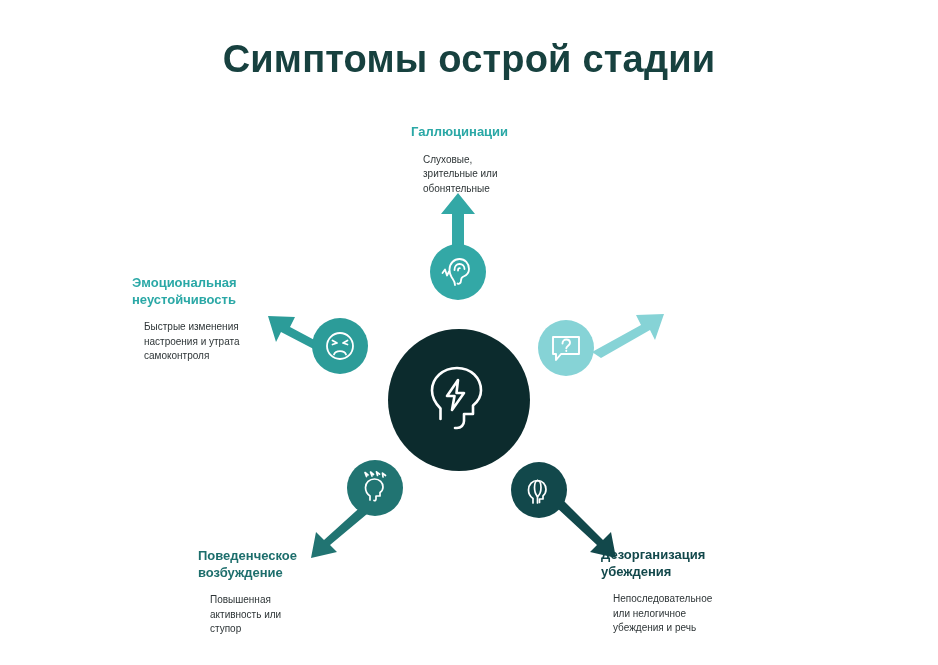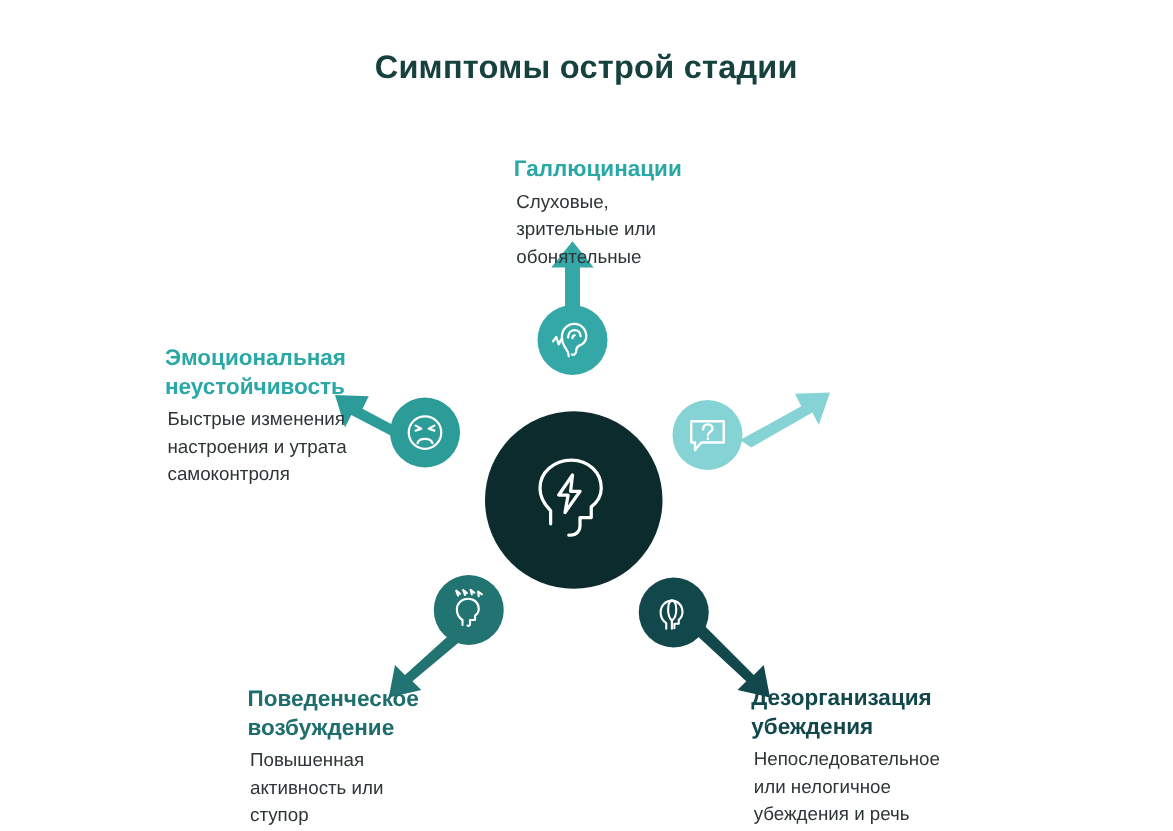--- a/index.html
+++ b/index.html
@@ -19,21 +19,21 @@
     overflow: hidden;
   }
 
   
   #page-title {
     position: absolute;
     left: 0;
     top: 38px;
     width: 938px;
     text-align: center;
-    font-size: 26px;
+    font-size: 38px;
     font-weight: bold;
     color: #17413f;
     letter-spacing: 0.2px;
     white-space: nowrap;
   }
 
   
   #diagram {
     position: absolute;
     left: 0;
@@ -71,31 +71,31 @@
 
   #node-hallucinations { width: 56px; height: 56px; left: 430px; top: 244px; background: #33a8a6; }
   #node-emotional      { width: 56px; height: 56px; left: 312px; top: 318px; background: #2c9c99; }
   #node-delusions      { width: 56px; height: 56px; left: 538px; top: 320px; background: #86d3d6; }
   #node-behavior       { width: 56px; height: 56px; left: 347px; top: 460px; background: #217472; }
   #node-thinking       { width: 56px; height: 56px; left: 511px; top: 462px; background: #12484b; }
 
   
   .item-text { position: absolute; }
   .item-heading {
-    font-size: 18px;
+    font-size: 13px;
     font-weight: bold;
     line-height: 1.28;
     margin: 0 0 4px 0;
     white-space: pre-line;
   }
   .item-desc {
-    font-size: 15px;
+    font-size: 10px;
     line-height: 1.45;
     color: #2e3537;
-    margin: 2px;
+    margin: 12px;
     white-space: pre-line;
   }
 
   #text-hallucinations { left: 411px; top: 124px; width: 190px; }
   #text-emotional      { left: 132px; top: 275px; width: 180px; text-align: left; }
   #text-delusions      { left: 664px; top: 269px; width: 190px; }
   #text-behavior       { left: 198px; top: 548px; width: 200px; }
   #text-thinking       { left: 601px; top: 547px; width: 210px; }
 </style>
 </head>

